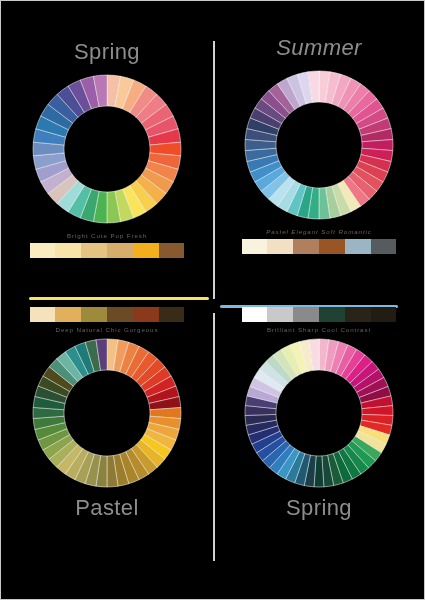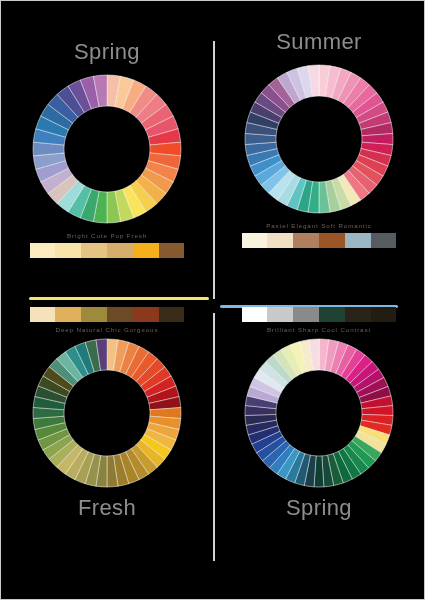--- a/index.html
+++ b/index.html
@@ -41,21 +41,21 @@
   .h-divider.right { left: 219px; width: 178px; top: 304px; }
 
   
   .quad {
     position: absolute;
     width: 212px;
     height: 280px;
     box-sizing: border-box;
   }
   .quad.spring { left: 0;    top: 18px;  }
-  .quad.summer { left: 212px; top: 8px; }
+  .quad.summer { left: 212px; top: 14px; font-style: italic; }
   .quad.autumn { left: 0;    top: 300px; }
   .quad.winter { left: 212px; top: 300px; }
 
   .season-title {
     text-align: center;
     font-size: 22px;
     font-weight: 400;
     color: #8d8d8d;
     letter-spacing: 0.4px;
     line-height: 1;
@@ -270,21 +270,21 @@
           <path d="M7.115342600328887 48.96476419688673 A74 74 0 0 1 12.030675107810033 38.79885118927851 L38.82863553561934 54.38311623160779 A43 43 0 0 0 35.97242880829922 60.290335952244995 Z" fill="#3c4a22" stroke="#ffffff" stroke-width="0.5"></path>
           <path d="M11.914120119951548 38.99999999999999 A74 74 0 0 1 18.289703136899128 29.680224137278373 L42.46563830927922 49.084454566256355 A43 43 0 0 0 38.76090763726914 54.5 Z" fill="#4f4a1c" stroke="#ffffff" stroke-width="0.5"></path>
           <path d="M18.144470297365785 29.861754662453734 A74 74 0 0 1 25.837883834514997 21.596304336925897 L46.85174330924521 44.38704170929478 A43 43 0 0 0 42.381246253874714 49.18993852007446 Z" fill="#4e8f7a" stroke="#ffffff" stroke-width="0.5"></path>
           <path d="M25.66721740495194 21.754161484592878 A74 74 0 0 1 34.506603316866105 14.727673198285565 L51.88897219763841 40.39581010170647 A43 43 0 0 0 46.752572275850454 44.47876951131748 Z" fill="#6bb5a2" stroke="#ffffff" stroke-width="0.5"></path>
           <path d="M34.314315703291975 14.858330700616378 A74 74 0 0 1 44.102216715344355 9.2277645909234 L57.46480160486226 37.199917262293326 A43 43 0 0 0 51.77723750326426 40.47173270441222 Z" fill="#2d8f8c" stroke="#ffffff" stroke-width="0.5"></path>
           <path d="M43.89260330530069 9.328303775220988 A74 74 0 0 1 54.41037388290161 5.219437384802433 L63.45467671574013 34.87075415603385 A43 43 0 0 0 57.34299921794499 37.25833868019598 Z" fill="#1f7a7a" stroke="#ffffff" stroke-width="0.5"></path>
           <path d="M54.18811709359306 5.2876123718256025 A74 74 0 0 1 65.20080762213175 2.792230986146066 L69.72479361826575 33.460350437895684 A43 43 0 0 0 63.3255275003311 34.91036935119595 Z" fill="#3a6b4a" stroke="#ffffff" stroke-width="0.5"></path>
           <path d="M64.9708723029631 2.8265188593404957 A74 74 0 0 1 76.23247747395506 2.0003651750624982 L76.1350882618928 33.0002121963201 A43 43 0 0 0 69.5911825544245 33.48027447231947 Z" fill="#5a3f7a" stroke="#ffffff" stroke-width="0.5"></path>
         </svg>
       </div>
-    <div class="season-title">Fresh</div>
+    <div class="season-title">Pastel</div>
   </div>
 
   <div class="quad winter">
     <div class="swatch-bar">
         <div class="sw" style="background: rgb(255, 255, 255);"></div>
         <div class="sw" style="background: rgb(201, 201, 201);"></div>
         <div class="sw" style="background: rgb(138, 138, 138);"></div>
         <div class="sw" style="background: rgb(31, 66, 51);"></div>
         <div class="sw" style="background: rgb(42, 36, 24);"></div>
         <div class="sw" style="background: rgb(34, 28, 18);"></div>

